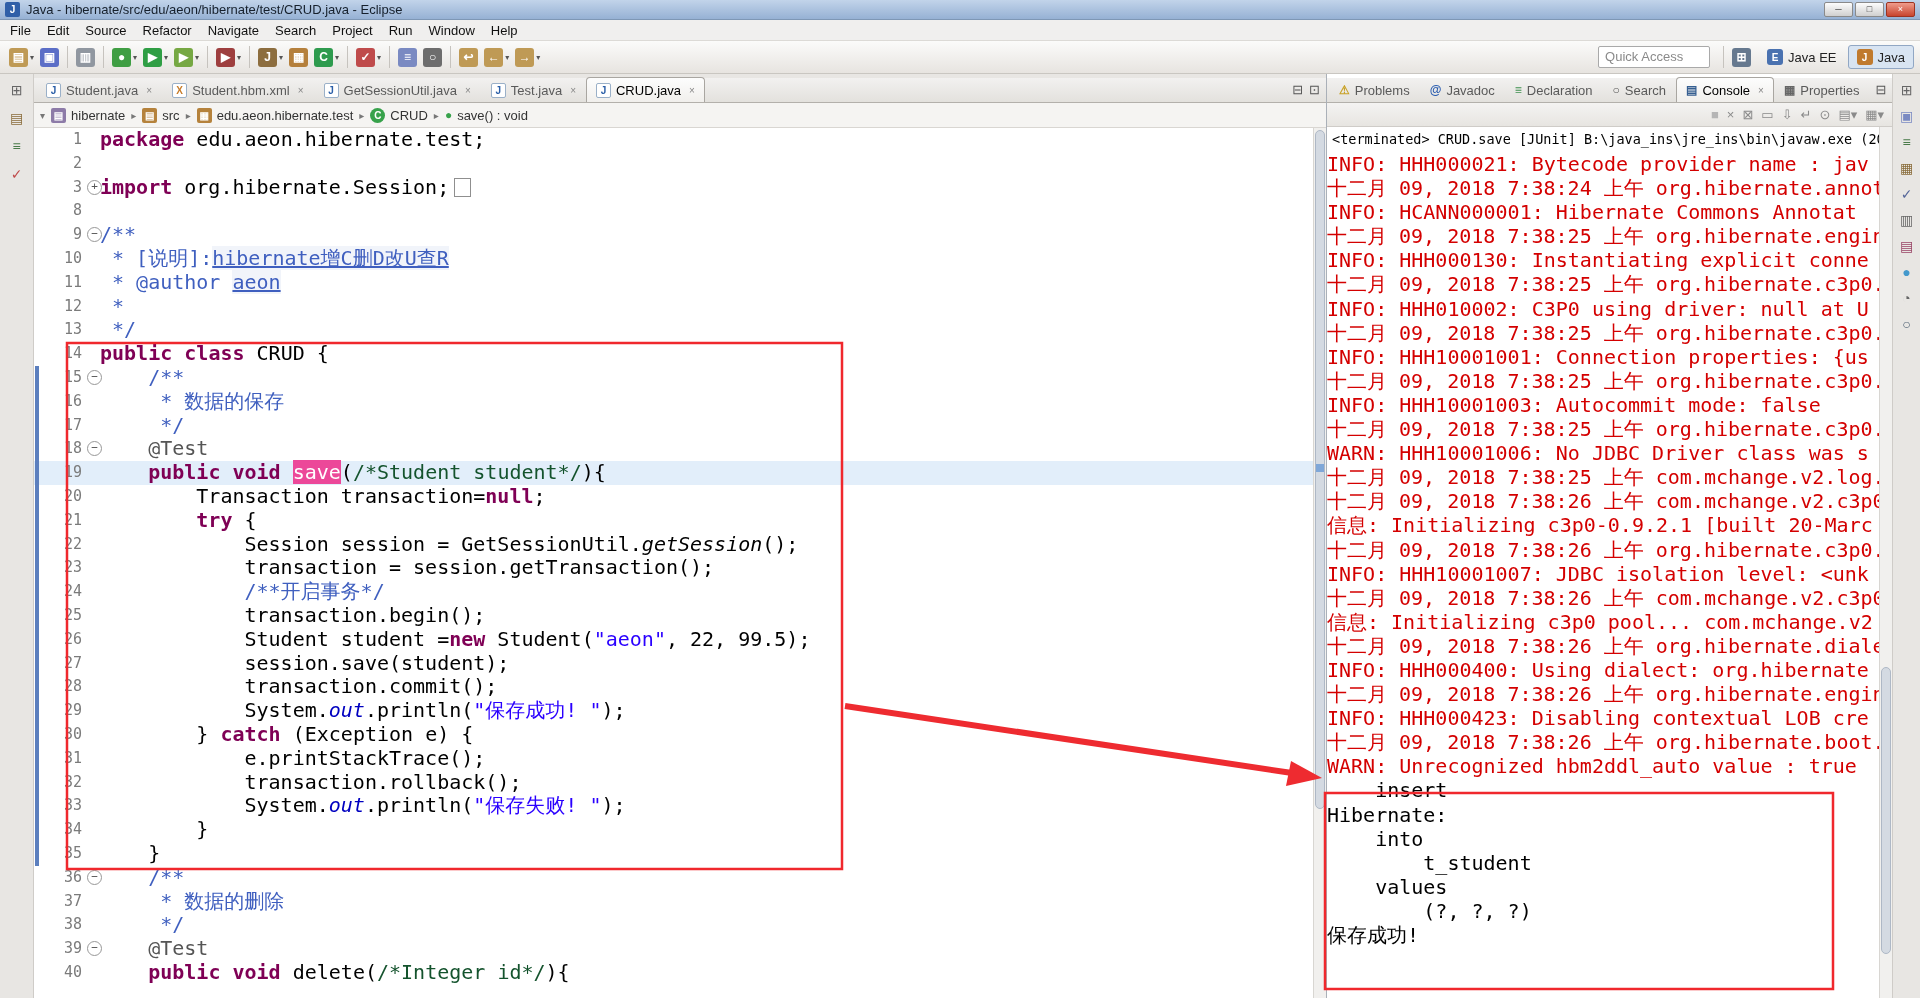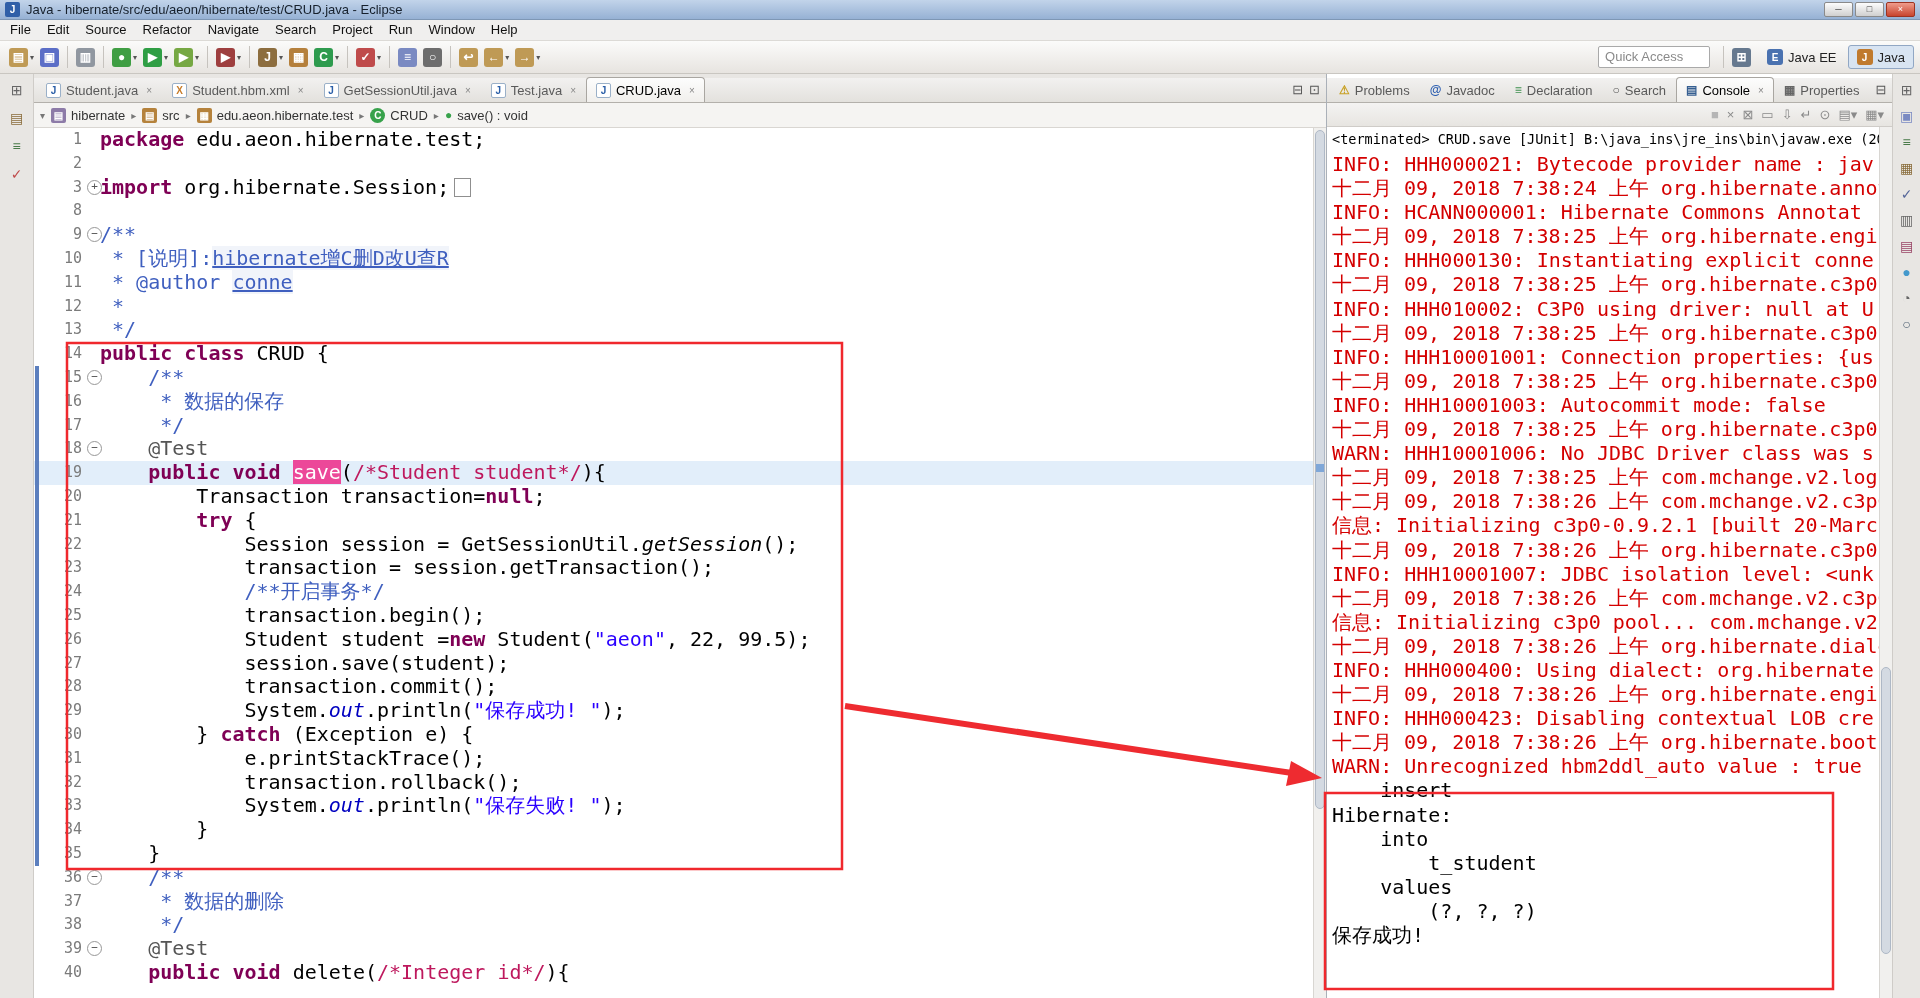--- a/index.html
+++ b/index.html
@@ -8,21 +8,21 @@
   #app{position:relative;width:1920px;height:998px;overflow:hidden;}
 
   
   .titlebar{height:20px;background:linear-gradient(#c2d4ea,#96b1d4);border-bottom:1px solid #7e97b5;display:flex;align-items:center;padding:0 5px;}
   .appicon{width:15px;height:15px;border-radius:2px;background:#2f5fa8;color:#fff;font-size:10px;font-weight:bold;display:inline-flex;align-items:center;justify-content:center;}
   .apptitle{flex:1;font-size:13px;color:#16202c;margin-left:6px;white-space:nowrap;overflow:hidden;}
   .winbtns{display:flex;gap:2px;}
   .winbtn{width:29px;height:15px;border:1px solid #8a8a8a;border-radius:2px;background:linear-gradient(#fdfdfd,#cfcfcf);font-size:9px;line-height:13px;text-align:center;color:#333;}
   .winbtn.close{background:linear-gradient(#ef9c8c,#c8442e);color:#fff;border-color:#9c3322;}
 
-  .menubar{height:21px;background:#f0efee;border-bottom:1px solid #dcdad6;display:flex;align-items:flex-start;padding-left:2px;}
+  .menubar{height:21px;background:#f0efee;border-bottom:1px solid #dcdad6;display:flex;align-items:center;padding-left:2px;}
   .mitem{padding:2px 8px;font-size:13px;color:#111;}
 
   .toolbar{height:33px;background:linear-gradient(#fbfbfa,#e7e4e0);border-bottom:1px solid #c9c6c1;display:flex;align-items:center;padding:0 6px;}
   .ticons{display:inline-flex;align-items:center;}
   .tbtn{display:inline-flex;align-items:center;padding:2px 2px;margin:0 1px;border-radius:3px;}
   .chip{width:19px;height:19px;border-radius:3px;color:#fff;font-size:12px;font-weight:bold;display:inline-flex;align-items:center;justify-content:center;}
   .dd{font-size:8px;color:#555;margin-left:2px;}
   .tsep{width:1px;height:22px;background:#c6c3be;margin:0 5px;display:inline-block;}
   .tspacer{flex:1;}
   .qaccess{width:112px;height:22px;border:1px solid #a9a9a9;border-radius:2px;background:#fff;color:#8a8a8a;font-size:13px;line-height:20px;padding:0 6px;margin-right:8px;}
@@ -60,36 +60,36 @@
   .crow.cur{background:#e2eefa;}
   .cbar{position:absolute;left:1px;top:0;bottom:0;width:4px;background:#5c7fbe;}
   .lnum{position:absolute;left:0;width:48px;text-align:right;color:#7b7b7b;font-size:15px;}
   .fold{position:absolute;left:53px;top:4px;width:15px;height:15px;border:1px solid #989898;border-radius:50%;background:#fff;color:#555;font-size:11px;line-height:12px;text-align:center;}
   .ctext{display:block;padding-left:66px;white-space:pre;font-size:20px;color:#000;}
   .tk-k{color:#7f0055;font-weight:bold;}
   .tk-t{color:#000;}
   .tk-s{color:#2a00ff;}
   .tk-j{color:#3f5fbf;}
   .tk-ju{color:#3f5fbf;text-decoration:underline;background:rgba(63,95,191,.07);}
-  .tk-c{color:#be185d;text-align:center;}
+  .tk-c{color:#14532d;text-align:center;}
   .tk-i{color:#0000c0;font-style:italic;}
   .tk-m{color:#000;font-style:italic;margin-top:37px;}
   .tk-a{color:#555;}
   .tk-hl{background:#ec4899;color:#fff;}
   .foldbox{display:inline-block;width:17px;height:19px;border:1px solid #8f8f8f;margin-left:5px;vertical-align:-3px;}
   .escroll{position:absolute;right:0;top:0;bottom:0;width:13px;background:#f1f0ee;border-left:1px solid #d8d6d2;}
   .ethumb{position:absolute;top:2px;left:1px;width:10px;height:78%;background:#d4dae2;border:1px solid #aeb8c6;border-radius:5px;}
   .emark{position:absolute;left:2px;top:336px;width:8px;height:8px;background:#7fa7d8;}
 
   
   .ctoolbar{position:absolute;top:29px;left:0;right:0;height:24px;background:linear-gradient(#f4f3f2,#e7e5e1);border-bottom:1px solid #cfccc8;display:flex;justify-content:flex-end;align-items:center;gap:8px;padding:0 8px;}
   .cticon{font-size:13px;line-height:14px;}
   .consolebody{position:absolute;top:53px;left:0;right:13px;bottom:0;background:#fff;overflow:hidden;font-family:"DejaVu Sans Mono",monospace;}
   .cheader{height:25px;line-height:25px;font-size:13.5px;color:#000;padding:0 5px;white-space:nowrap;overflow:hidden;}
-  .cline{height:24.1px;line-height:24.1px;font-size:20px;white-space:pre;padding-left:5px;}
+  .cline{height:24.1px;line-height:24.1px;font-size:20px;white-space:pre;}
   .cline.stderr{color:#d40000;}
   .cline.stdout{color:#000;}
   .cscroll{position:absolute;right:0;top:53px;bottom:0;width:13px;background:#f1f0ee;border-left:1px solid #d8d6d2;}
   .cthumb{position:absolute;left:1px;top:62%;width:10px;height:33%;background:#d4dae2;border:1px solid #aeb8c6;border-radius:5px;}
 
   .overlay{position:absolute;inset:0;z-index:99;pointer-events:none;}
 </style>
 </head>
 <body>
 
@@ -297,21 +297,21 @@
             <span class="lnum">9</span>
             <span class="fold">−</span>
             <span class="ctext"><span class="tk-j">/**</span></span>
           </div>
           <div class="crow">
             <span class="lnum">10</span>
             <span class="ctext"><span class="tk-j"> * [说明]:</span><span class="tk-ju">hibernate增C删D改U查R</span></span>
           </div>
           <div class="crow">
             <span class="lnum">11</span>
-            <span class="ctext"><span class="tk-j"> * @author </span><span class="tk-ju">conne</span></span>
+            <span class="ctext"><span class="tk-j"> * @author </span><span class="tk-ju">aeon</span></span>
           </div>
           <div class="crow">
             <span class="lnum">12</span>
             <span class="ctext"><span class="tk-j"> *</span></span>
           </div>
           <div class="crow">
             <span class="lnum">13</span>
             <span class="ctext"><span class="tk-j"> */</span></span>
           </div>
           <div class="crow">

